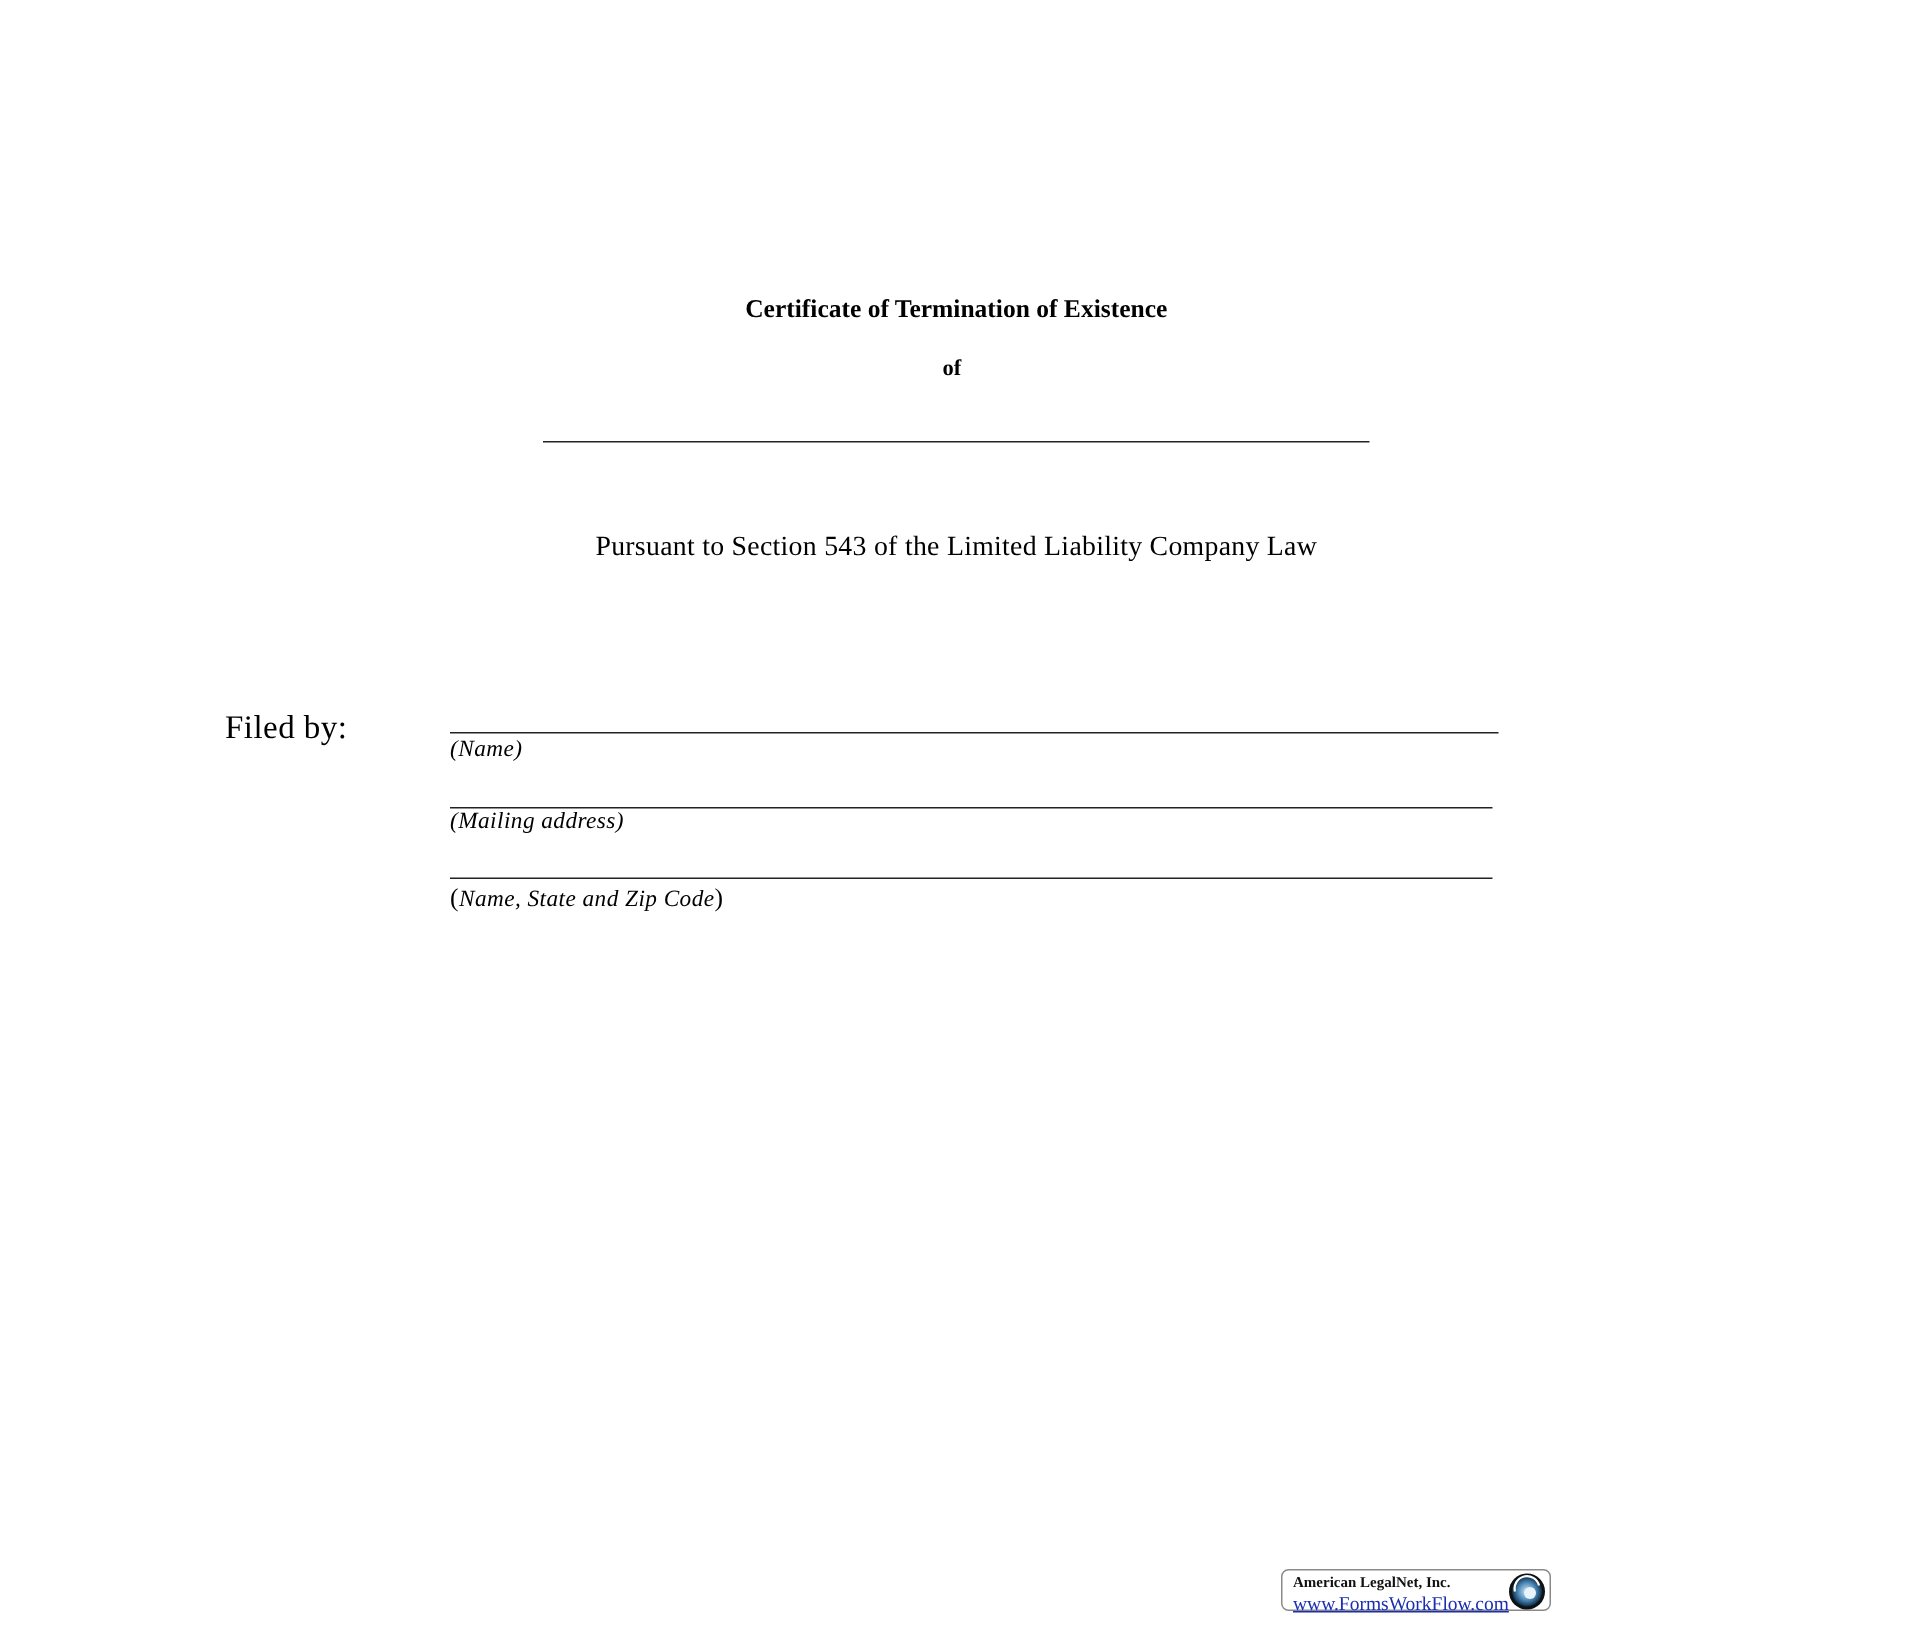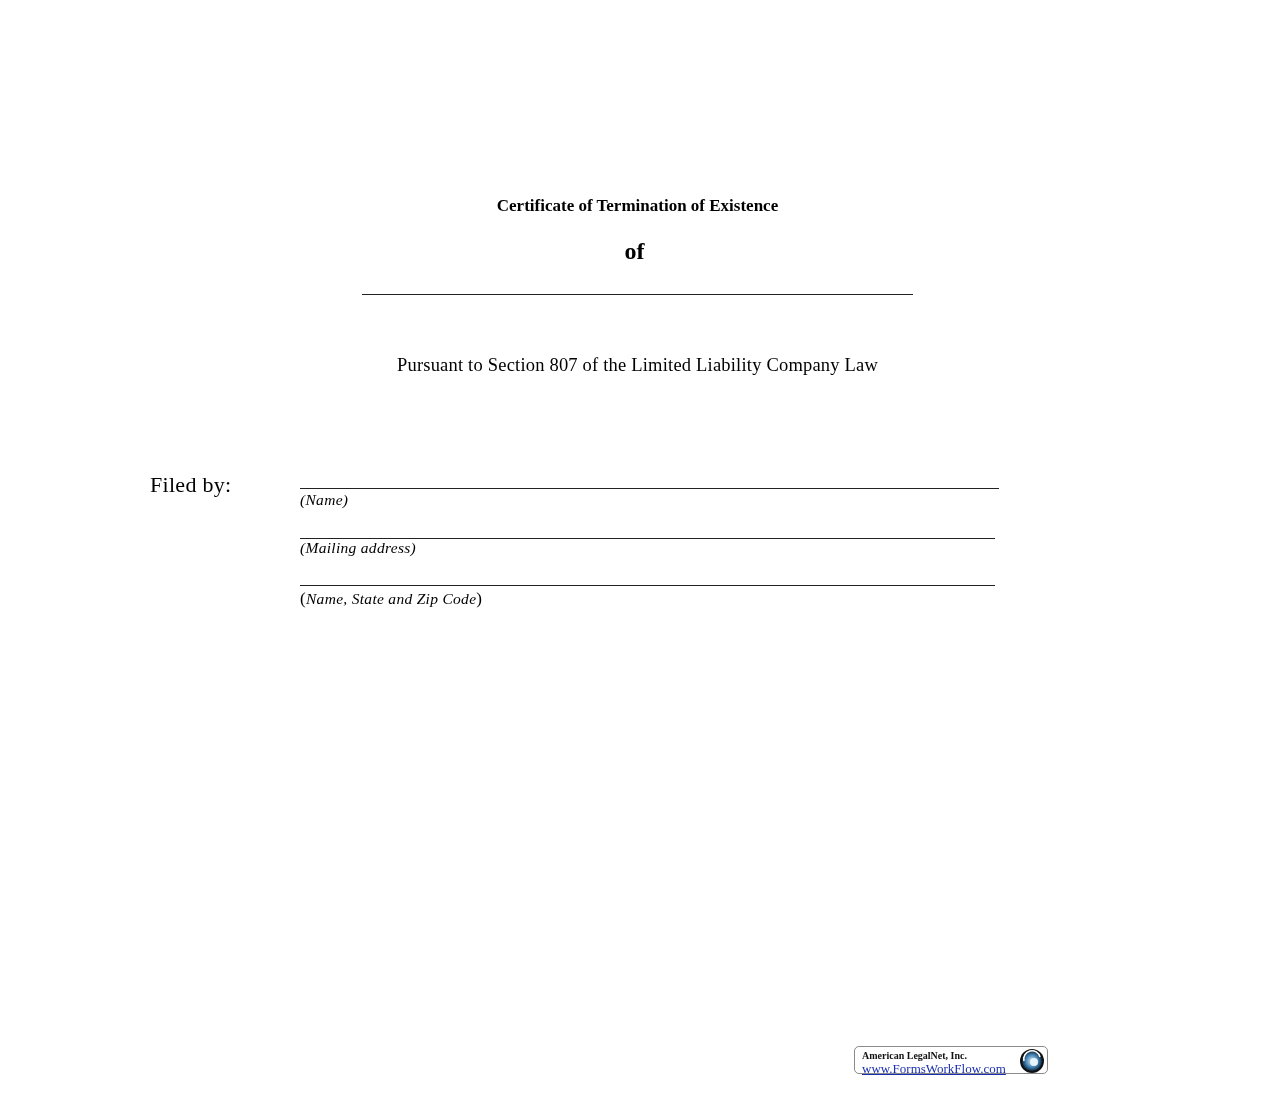--- a/index.html
+++ b/index.html
@@ -1,39 +1,39 @@
 <!DOCTYPE html>
 <html><head>
   <meta charset="utf-8">
   <style>
     html, body { margin: 0; padding: 0; background: #ffffff; }
     body { width: 1275px; height: 1100px; position: relative; overflow: hidden;
            font-family: "Liberation Serif", "DejaVu Serif", serif; color: #000; }
     .abs { position: absolute; }
     .title { left: 0; width: 1275px; top: 196px; text-align: center; font-weight: bold; font-size: 17px; }
-    .of { left: 0; width: 1269px; top: 238px; text-align: center; font-weight: bold; font-size: 24px; }
+    .of { left: 0; width: 1269px; top: 238px; text-align: center; font-weight: bold; font-size: 15px; }
     .company-line { left: 362px; width: 551px; top: 294px; border-top: 1px solid #222; height: 0; }
     .subtitle { left: 0; width: 1275px; top: 355px; text-align: center; font-size: 18.5px; letter-spacing: 0.2px; }
     .filed-label { left: 150px; top: 472px; font-size: 22px; letter-spacing: 0.3px; }
     .fill-line { left: 300px; border-top: 1px solid #222; height: 0; }
     .caption { left: 300px; font-size: 15.5px; font-style: italic; letter-spacing: 0.3px; }
     .caption .paren { font-style: normal; font-size: 17px; }
-    .badge { left: 854px; top: 1046px; width: 194px; height: 28px; border: 1px solid #8a8a8a;
+    .badge { left: 854px; top: 1046px; width: 180px; height: 28px; border: 1px solid #8a8a8a;
              border-radius: 5px; background: #fff; box-sizing: border-box; }
     .badge-company { position: absolute; left: 7px; top: 3px; font-size: 10px; font-weight: bold; color: #111; }
     .badge-url { position: absolute; left: 7px; top: 14px; font-size: 13px; color: #1a2fb0; text-decoration: underline; }
     .badge-logo { position: absolute; right: 2px; top: 1px; width: 26px; height: 26px; }
   </style>
 </head>
 <body>
 
 <div class="abs title">Certificate of Termination of Existence</div>
 <div class="abs of">of</div>
 <div class="abs company-line"></div>
-<div class="abs subtitle">Pursuant to Section 807 of the Limited Liability Company Law</div>
+<div class="abs subtitle">Pursuant to Section 543 of the Limited Liability Company Law</div>
 
 <div class="abs filed-label">Filed by:</div>
 
 <div class="abs fill-line" style="top:488px; width:699px;"></div>
 <div class="abs caption" style="top:491px;">(Name)</div>
 
 <div class="abs fill-line" style="top:538px; width:695px;"></div>
 <div class="abs caption" style="top:539px;font-family:Liberation Serif, serif;">(Mailing address)</div>
 
 <div class="abs fill-line" style="top:585px; width:695px;"></div>

